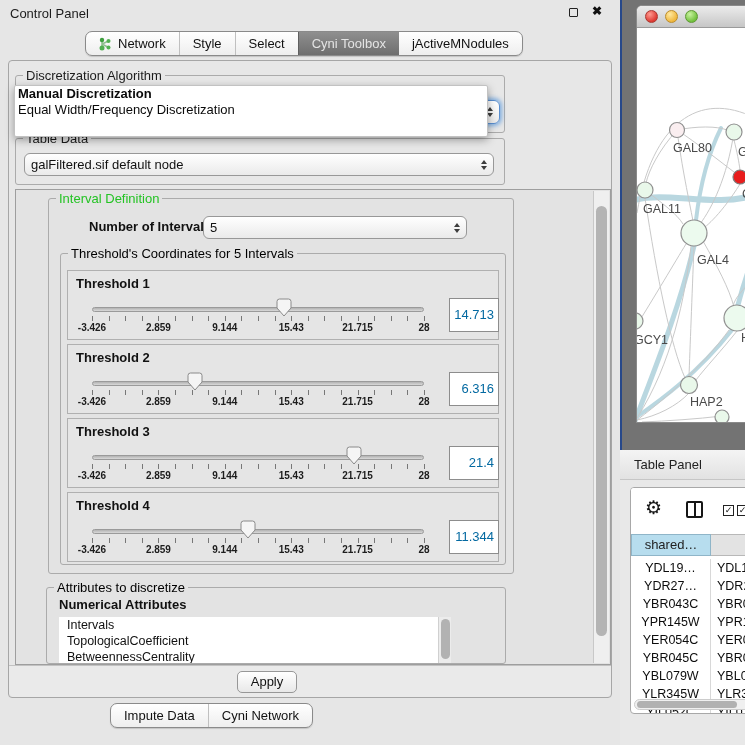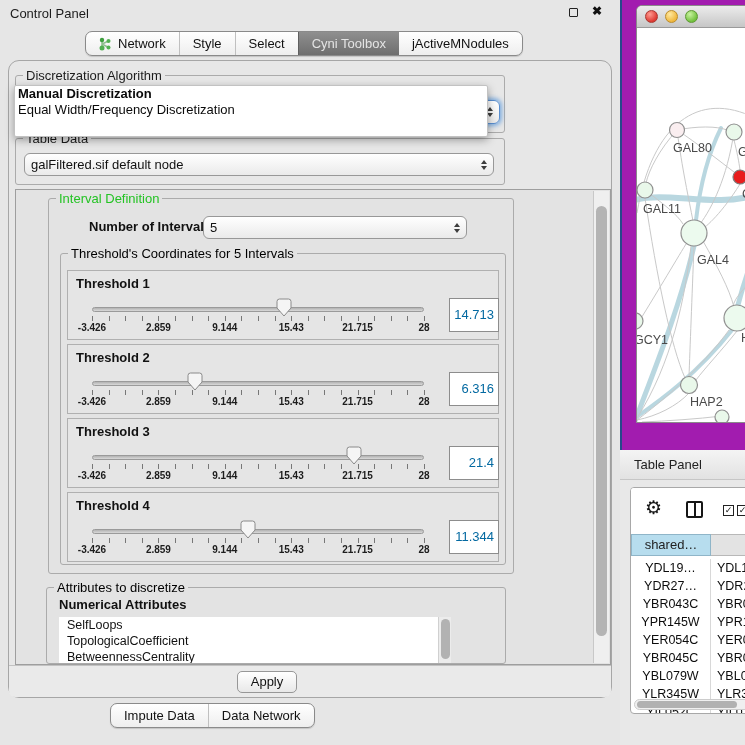--- a/index.html
+++ b/index.html
@@ -17,21 +17,21 @@
             background:linear-gradient(#ffffff,#eeeeee); overflow:hidden; box-shadow:0 1px 1px rgba(0,0,0,.15); }
   .tab { display:flex; align-items:center; padding:0 13px; font-size:13px; color:#111; line-height:23px; white-space:nowrap; }
   .tab + .tab { border-left:1px solid #c0c0c0; }
   .tab.selected { background:linear-gradient(#8f8f8f,#6e6e6e); color:#e4e4e4; border-left:1px solid #5f5f5f; }
   .tab.selected + .tab { border-left:none; }
   .top-tabs { left:85px; top:31px; }
   .bottom-tabs { left:110px; top:703px; }
   .net-ico { margin-right:6px; }
 
   .outer-panel { position:absolute; left:8px; top:60px; width:604px; height:638px;
-                 border:1px solid #a6a6a6; border-radius:11px; background:#e7e7e7; }
+                 border:1px solid #a6a6a6; border-radius:4px; background:#e7e7e7; }
 
   .grp { position:absolute; border:1px solid #ababab; border-radius:3px; }
   .grp-lbl { position:absolute; top:-8px; left:7px; background:#e7e7e7; padding:0 3px; font-size:13px; color:#1c1c1c; white-space:nowrap; }
   .grp-lbl.green { color:#24c324; }
   .grp-lbl.blue { color:#000000; }
 
   .combo { position:absolute; display:flex; align-items:center; background:linear-gradient(#ffffff,#eaeaea);
            border:1px solid #989898; border-radius:6px; padding:0 6px; font-size:13px; color:#111; }
   .combo-val { flex:1; overflow:hidden; white-space:nowrap; }
   .stp { display:flex; flex-direction:column; gap:2px; margin-left:4px; }
@@ -72,21 +72,21 @@
   .mini-vscroll { position:absolute; right:0; top:0; bottom:0; width:13px; background:#ececec; border-left:1px solid #d0d0d0; }
   .mini-vscroll .thumb { position:absolute; left:2px; top:2px; width:9px; height:40px; border-radius:5px; background:#b2b2b2; }
 
   .footer { position:absolute; left:0; bottom:0; width:100%; height:32px; background:#eaeaea;
             border-top:1px solid #c2c2c2; border-radius:0 0 6px 6px; }
   .apply-btn { position:absolute; left:228px; top:5px; width:60px; height:22px; border:1px solid #979797;
                border-radius:5px; background:linear-gradient(#ffffff,#e8e8e8); font-size:13px; color:#111;
                text-align:center; line-height:20px; font-family:"Liberation Sans",sans-serif; }
 
   
-  .desktop { position:absolute; left:620px; top:0; width:125px; height:450px; background:#a21caf; border-left:2px solid #27488a; }
+  .desktop { position:absolute; left:620px; top:0; width:125px; height:450px; background:#737373; border-left:2px solid #27488a; }
   .net-window { position:absolute; left:14px; top:5px; width:120px; height:418px; background:#ffffff;
                 border:1px solid #8a8a8a; border-radius:6px 6px 0 0; overflow:hidden; }
   .net-titlebar { height:22px; background:linear-gradient(#ececec,#c6c6c6); border-bottom:1px solid #9a9a9a;
                   display:flex; align-items:center; padding-left:8px; gap:7px; }
   .light { width:13px; height:13px; border-radius:50%; }
   .light.red   { background:radial-gradient(circle at 35% 30%, #ff9a90, #dd3a32 70%); border:1px solid #a83730; }
   .light.yellow{ background:radial-gradient(circle at 35% 30%, #ffe9a0, #efb73e 70%); border:1px solid #bb8c2a; }
   .light.green { background:radial-gradient(circle at 35% 30%, #c9f3a0, #72c13e 70%); border:1px solid #5d9733; }
   .net-canvas { position:absolute; left:0; top:22px; right:0; bottom:0; background:#fff; }
 
@@ -283,21 +283,21 @@
               </div>
               <div class="valbox">11.344</div>
             </div>
           </div>
         </div>
 
         <div class="grp" style="left:30px; top:397px; width:460px; height:77px;">
           <span class="grp-lbl blue" style="background:#e3e3e3;">Attributes to discretize</span>
           <span class="attr-sub">Numerical Attributes</span>
           <div class="attr-list">
-            <div class="attr-item">SelfLoops</div>
+            <div class="attr-item">Intervals</div>
             <div class="attr-item">TopologicalCoefficient</div>
             <div class="attr-item">BetweennessCentrality</div>
             <div class="mini-vscroll">
                 <div class="thumb"></div>
               </div>
           </div>
         </div>
 
         <div class="vscroll">
             <div class="thumb"></div>
@@ -307,21 +307,21 @@
       <div class="footer">
         <div class="apply-btn">Apply</div>
       </div>
     </div>
 
     <div class="tabbar bottom-tabs">
       <div class="tab">
           <span>Impute Data</span>
         </div>
       <div class="tab">
-          <span>Data Network</span>
+          <span>Cyni Network</span>
         </div>
     </div>
   </div>
 
   <div class="desktop">
     <div class="net-window">
       <div class="net-titlebar">
         <span class="light red"></span>
         <span class="light yellow"></span>
         <span class="light green"></span>

